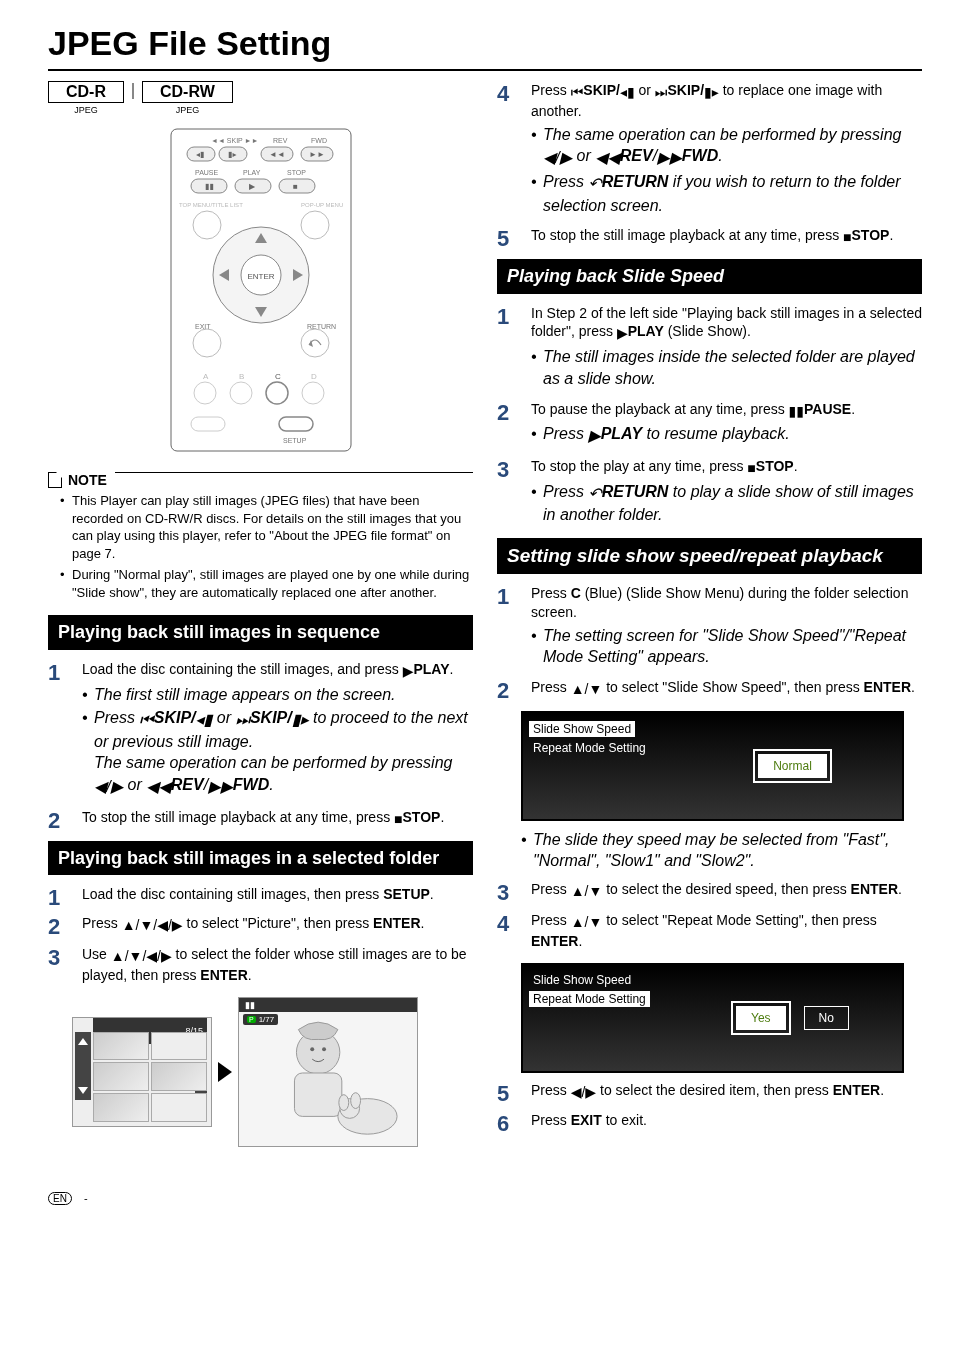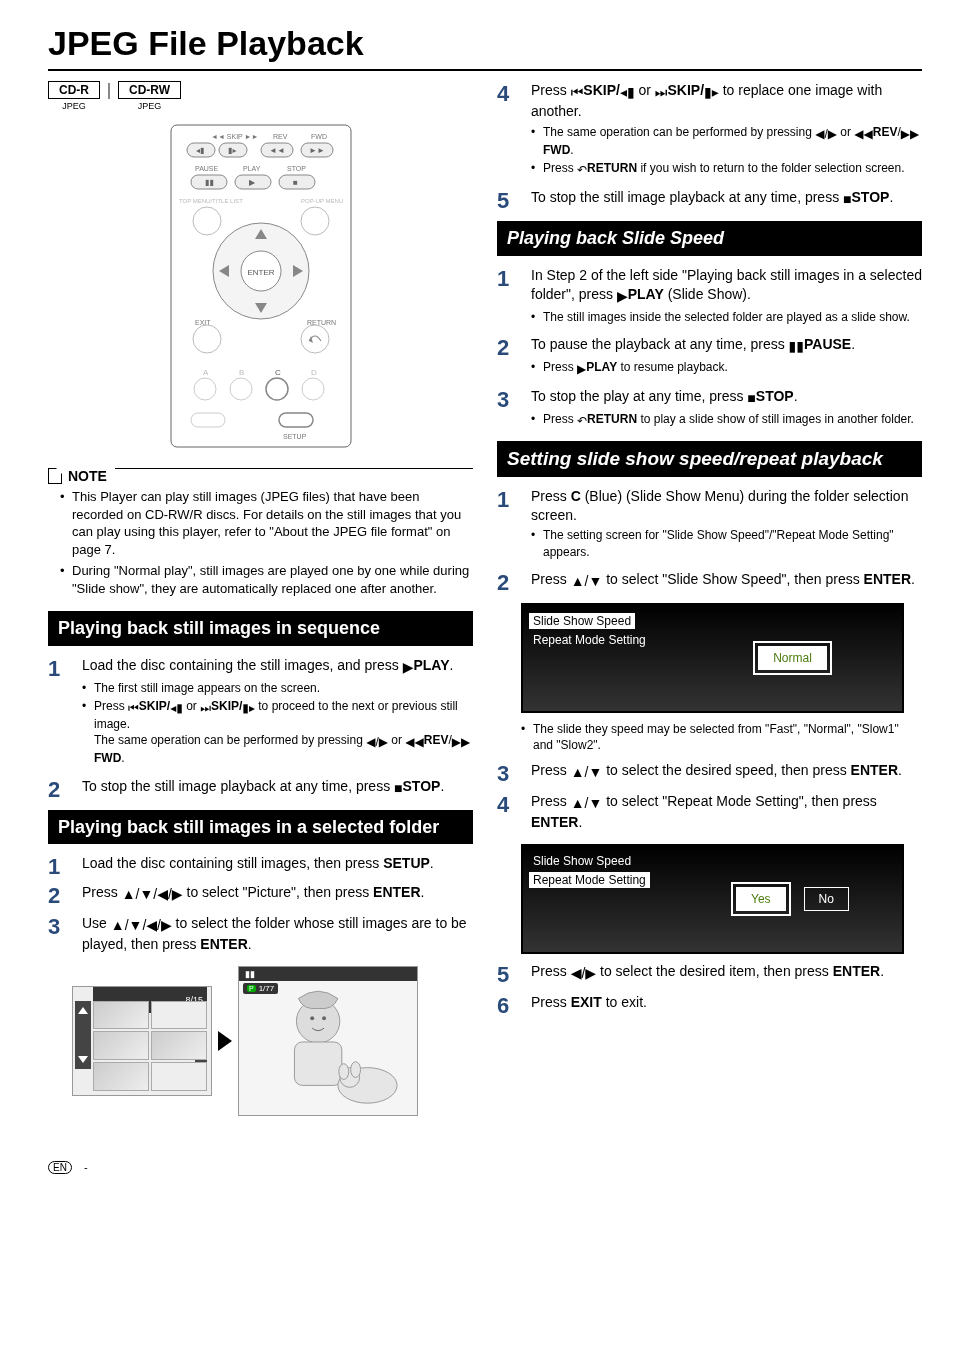--- a/index.html
+++ b/index.html
@@ -3,39 +3,39 @@
 <meta charset="utf-8">
 <style>
   * { box-sizing: border-box; margin: 0; padding: 0; }
   body { font-family: Arial, Helvetica, sans-serif; font-size: 14px; color: #000; background: #fff; width: 954px; margin: 0 auto; padding: 24px 32px 60px 48px; position: relative; }
   h1 { font-size: 34px; font-weight: bold; margin-bottom: 6px; }
   .rule { border-bottom: 2px solid #000; margin-bottom: 10px; }
   .cols { display: flex; gap: 24px; }
   .col { flex: 1; min-width: 0; }
   .disc-badges { display: flex; gap: 8px; align-items: flex-start; margin-bottom: 10px; }
   .badge { text-align: center; }
-  .badge-box { border: 1px solid #000; padding: 1px 10px; font-size: 12px; font-weight: bold; display: inline-block; }
+  .badge-box { border: 1px solid #000; padding: 1px 17px; font-size: 16px; font-weight: bold; display: inline-block; }
   .badge-sub { font-size: 9px; margin-top: 2px; }
   .sep-pipe { width: 2px; background: #888; height: 16px; margin-top: 2px; }
   .remote-figure { margin: 4px auto 14px auto; width: 200px; }
   .remote-figure svg { width: 200px; height: 330px; }
   .note-hdr { display: flex; align-items: flex-start; font-weight: bold; font-size: 14px; gap: 4px; }
   .note-hdr .dash { flex: 1; border-top: 1px solid #000; margin-left: 4px; }
   ul.note-list { list-style: none; margin: 4px 0 14px 0; padding-left: 12px; }
   ul.note-list li { position: relative; padding-left: 12px; font-size: 13px; line-height: 1.35; margin-bottom: 4px; }
   ul.note-list li::before { content: "•"; position: absolute; left: 0; top: 0; }
   .sect-h { background: #000; color: #fff; font-weight: bold; font-size: 18px; padding: 6px 10px; margin: 8px 0 10px 0; line-height: 1.25; }
   .sect-h.sub { font-style: italic; }
   .sect-h.sub2 { font-style: italic; font-size: 19px; }
   ol.steps { list-style: none; counter-reset: step; margin: 0 0 12px 0; }
   ol.steps > li { counter-increment: step; position: relative; padding-left: 34px; margin-bottom: 10px; font-size: 14px; line-height: 1.35; }
   ol.steps > li::before { content: counter(step); position: absolute; left: 0; top: -2px; font-size: 22px; font-weight: bold; color: #2a4a7a; }
   .bwrap { font-weight: bold; }
   ul.sub { list-style: none; margin-top: 3px; padding-left: 0; }
-  ul.sub li { position: relative; padding-left: 12px; font-size: 12px; line-height: 1.35; margin-bottom: 2px; }
+  ul.sub li { position: relative; padding-left: 12px; font-size: 16px; line-height: 1.35; margin-bottom: 2px; font-style: italic; }
   ul.sub li::before { content: "•"; position: absolute; left: 0; top: 0; }
   .preview-row { display: flex; align-items: center; gap: 6px; margin: 6px 0 12px 24px; }
   .thumb-panel { width: 140px; height: 110px; background: #eee; border: 1px solid #999; position: relative; }
   .thumb-panel .top { position: absolute; top: 0; right: 4px; left: 20px; height: 26px; background: #333; color: #fff; font-size: 9px; display: flex; align-items: center; justify-content: flex-end; padding: 12px 4px; }
   .thumb-panel .grid { position: absolute; top: 14px; left: 20px; right: 4px; bottom: 4px; display: grid; grid-template-columns: 1fr 1fr; grid-template-rows: repeat(3,1fr); gap: 2px; }
   .thumb-panel .grid div { background: #eee; border: 1px solid #aaa; }
   .thumb-panel .grid div.filled { background: linear-gradient(135deg,#ccc,#eee); }
   .thumb-panel .side { position: absolute; top: 14px; left: 2px; width: 16px; bottom: 26px; background: #444; }
   .thumb-panel .side::before, .thumb-panel .side::after { content:""; position:absolute; left:3px; width:0; height:0; border-left:5px solid transparent; border-right:5px solid transparent;}
   .thumb-panel .side::before { top:6px; border-bottom:7px solid #fff;}
@@ -55,21 +55,21 @@
   .menu-btn.sel { outline: 2px solid #fff; outline-offset: 3px; }
   .glyph { display:inline-block; vertical-align: -2px; }
   .doc-icon { display:inline-block; width:14px; height:16px; border:1px solid #000; position:relative; margin-right:2px; vertical-align:-3px;}
   .doc-icon::before { content:""; position:absolute; top:-1px; right:-1px; width:0; height:0; border-top:6px solid #fff; border-left:6px solid transparent;}
   .pagefoot { position:absolute; bottom:14px; left:48px; font-size:11px; display:flex; align-items:center; gap:12px;}
   .circled { border:1px solid #000; border-radius:8px; padding:0 4px; font-size:10px;}
 </style>
 </head>
 <body>
 
-<h1>JPEG File Playback</h1>
+<h1>JPEG File Setting</h1>
 <div class="rule"></div>
 
 <div class="cols">
 
   <div class="col">
 
     <div class="disc-badges">
       <div class="badge">
         <div class="badge-box">CD-R</div>
         <div class="badge-sub">JPEG</div>

